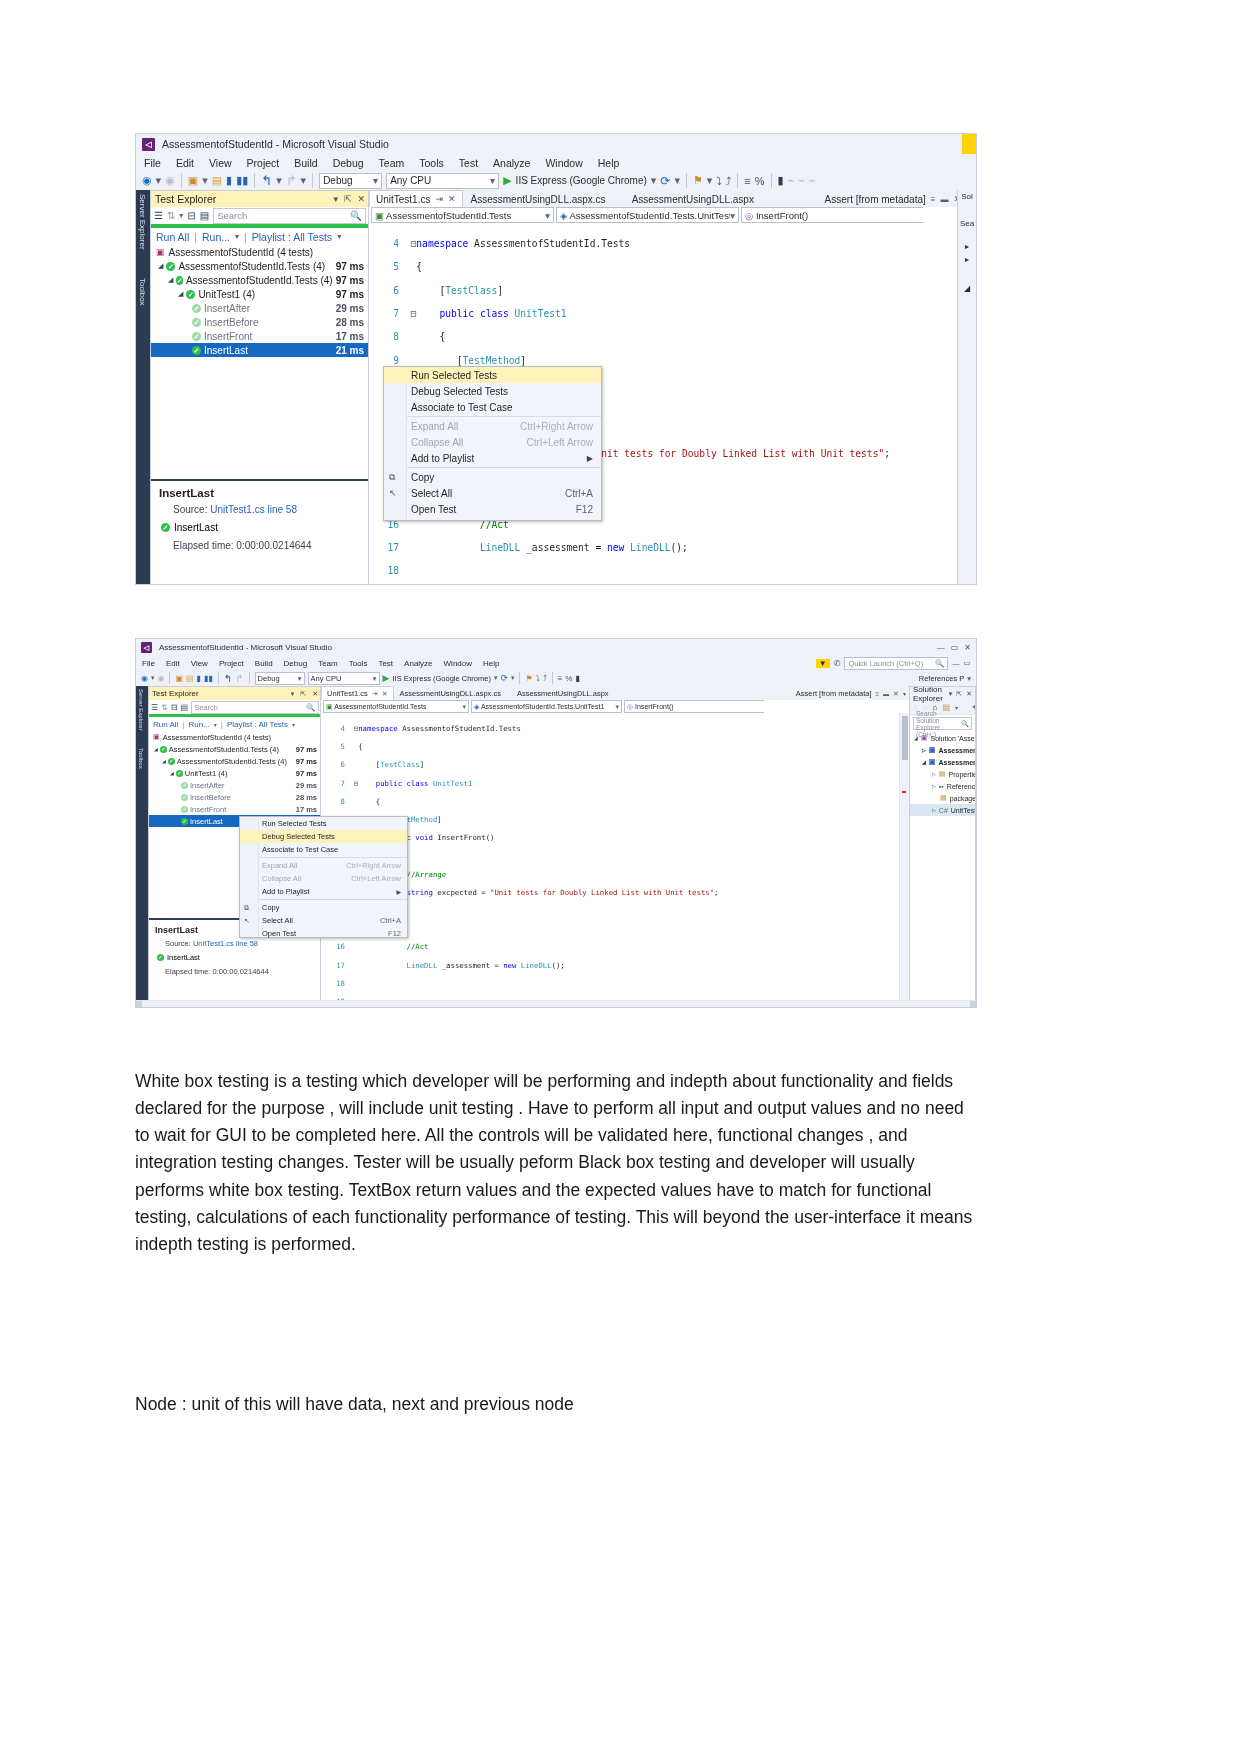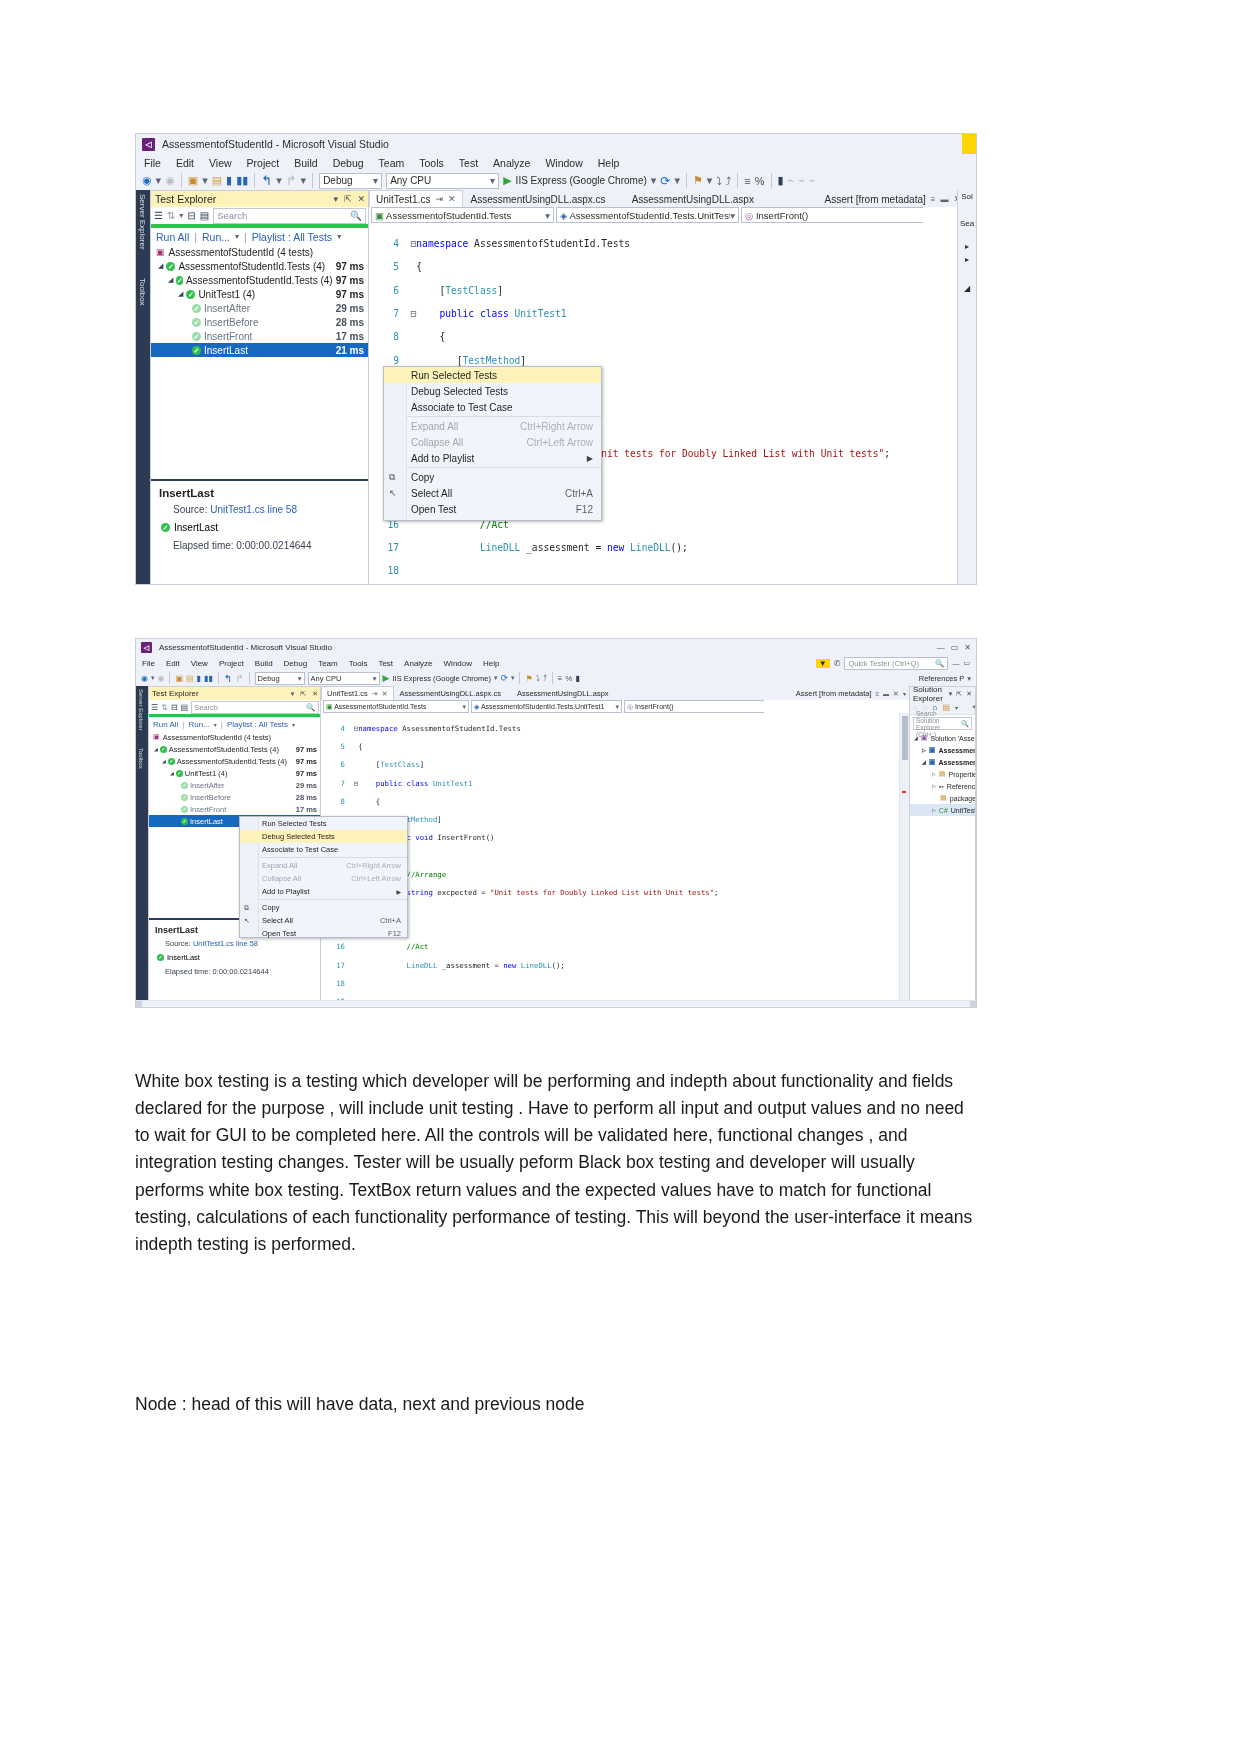--- a/index.html
+++ b/index.html
@@ -439,21 +439,21 @@
       <span>Team</span>
       <span>Tools</span>
       <span>Test</span>
       <span>Analyze</span>
       <span>Window</span>
       <span>Help</span>
       <span style="margin-left:auto;display:flex;align-items:center;gap:4px;">
         <span style="background:#ffd400;color:#2b2b2b;padding:0 3px;font-size:8px;">▼</span>
         <span style="color:#4a5568;font-size:8px;">✆</span>
         <span class="combo" style="width:96px;height:11px;padding:0 3px;font-size:7.5px;color:#8a8f99;">
-          <span class="cv">Quick Tester (Ctrl+Q)</span>
+          <span class="cv">Quick Launch (Ctrl+Q)</span>
           <span>🔍</span>
         </span>
         <span style="font-size:7px;color:#4a5568;">—</span>
         <span style="font-size:7px;color:#4a5568;">▭</span>
       </span>
     </div>
 
     <div class="vs-toolbar" style="height:16px;padding:0 5px;font-size:8px;gap:3px;">
       <span class="tb-btn" style="color:#1a6fc4;">◉</span>
       <span class="caret" style="font-size:7px;">▾</span>
@@ -768,15 +768,15 @@
       </div>
       <div class="ctx-item" style="height:13px;padding-left:22px;padding-right:6px;font-size:7.5px;">
         <span>Open Test</span>
         <span class="sc">F12</span>
       </div>
     </div>
   </div>
 
   <div class="doc-p" style="top:1068px;">White box testing is a testing which developer will be performing and indepth about functionality and fields declared for the purpose , will include unit testing . Have to perform all input and output values and no need to wait for GUI to be completed here. All the controls will be validated here, functional changes , and integration testing changes. Tester will be usually peform Black box testing and developer will usually performs white box testing. TextBox return values and the expected values have to match for functional testing, calculations of each functionality performance of testing. This will beyond the user-interface it means indepth testing is performed.</div>
 
-  <div class="doc-p" style="top:1391px;">Node : head of this will have data, next and previous node</div>
+  <div class="doc-p" style="top:1391px;">Node : unit of this will have data, next and previous node</div>
 
 </div>
 
 </body></html>

